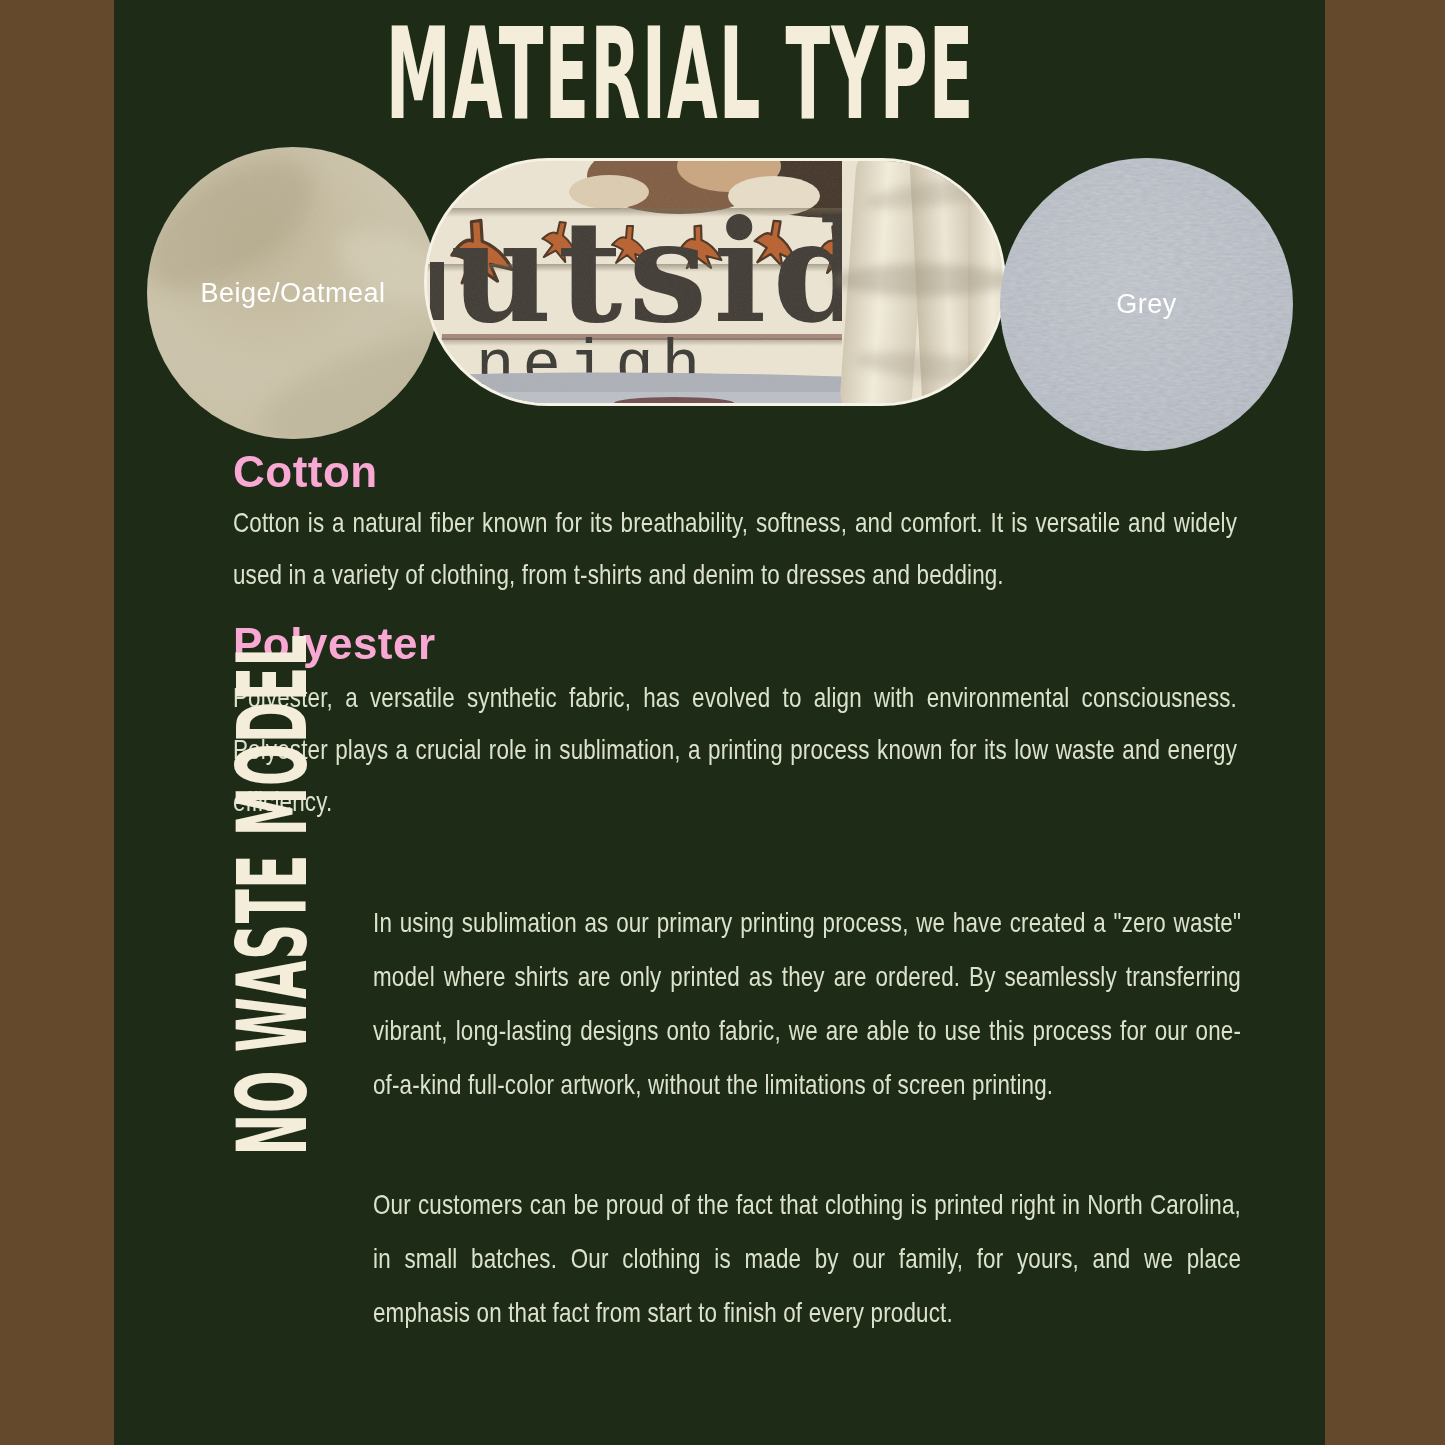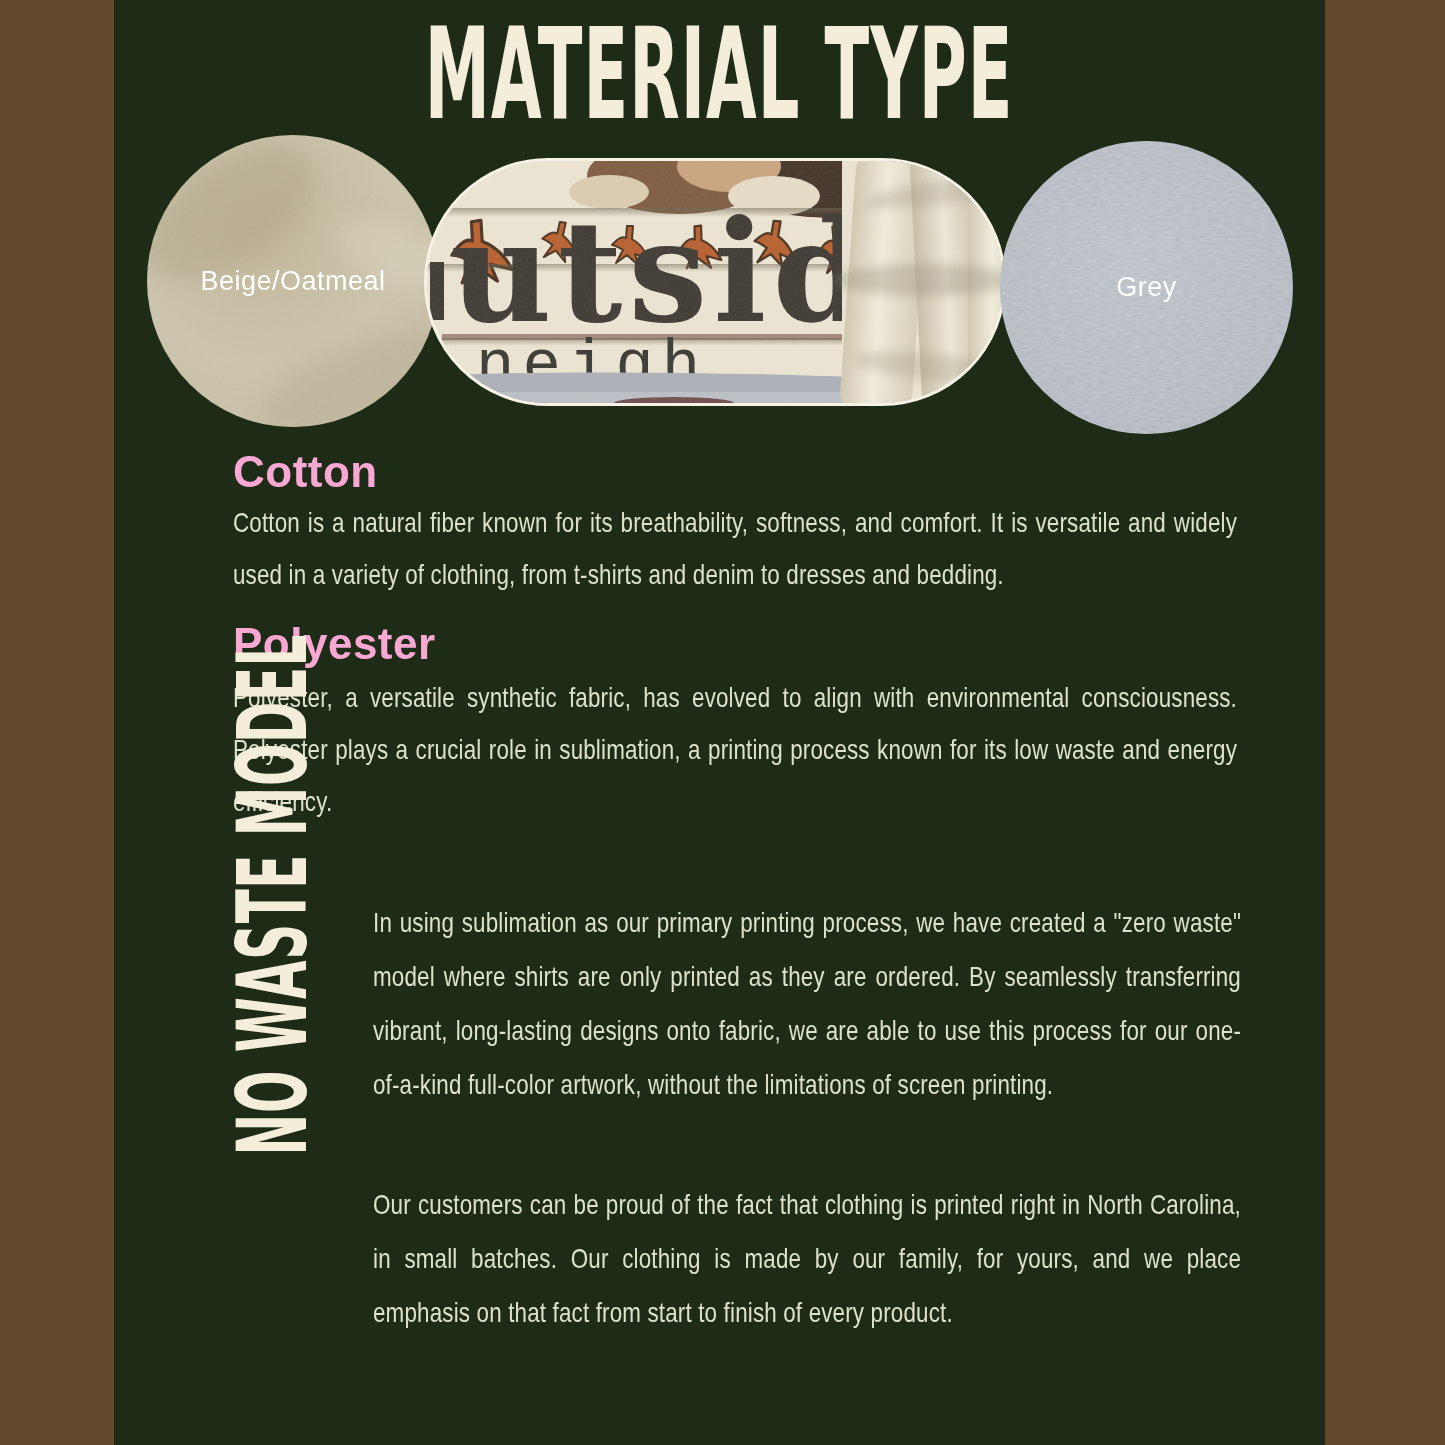--- a/index.html
+++ b/index.html
@@ -1,27 +1,27 @@
 <!DOCTYPE html>
 <html><head>
 <meta charset="utf-8">
 <style>
   html,body{margin:0;padding:0;}
   body{width:1445px;height:1445px;overflow:hidden;font-family:"Liberation Sans",sans-serif;}
   #canvas{position:relative;width:1445px;height:1445px;background:#65492c;}
   .panel{position:absolute;left:114px;top:0;width:1211px;height:1445px;background:#1e2c17;}
 
-  .title{position:absolute;left:114px;top:12px;width:1211px;text-align:center;
+  .title{position:absolute;left:114px;top:12px;width:1211px;
          color:#f3edda;font:bold 126px/1 "DejaVu Sans",sans-serif;letter-spacing:2px;margin:0;text-decoration:underline;}
   .condense{display:inline-block;transform:scaleX(0.52);transform-origin:50% 50%;white-space:nowrap;}
 
   .swatch{position:absolute;border-radius:50%;overflow:hidden;}
   .swatch svg{position:absolute;left:0;top:0;width:100%;height:100%;}
-  .swatch-beige{left:147px;top:135px;width:292px;height:292px;z-index:1;}
-  .swatch-grey{left:1000px;top:141px;width:293px;height:293px;z-index:3;}
+  .swatch-beige{left:147px;top:147px;width:292px;height:292px;z-index:1;}
+  .swatch-grey{left:1000px;top:158px;width:293px;height:293px;z-index:3;}
   .swatch-label{position:absolute;left:0;top:0;width:100%;height:100%;display:flex;
                 align-items:center;justify-content:center;color:#ffffff;
                 font:400 27px/1 "Liberation Sans",sans-serif;letter-spacing:0.5px;}
 
   .pill{position:absolute;left:424px;top:158px;width:582px;height:248px;border-radius:124px;
         border:3px solid #f6f2e6;box-sizing:border-box;overflow:hidden;z-index:2;background:#e9e2d0;}
   .pill svg{position:absolute;left:-3px;top:-3px;width:582px;height:248px;}
 
   .sec-heading{position:absolute;left:233px;margin:0;color:#f9a8d4;
                font:bold 44px/1.2 "Liberation Sans",sans-serif;letter-spacing:0.5px;}

